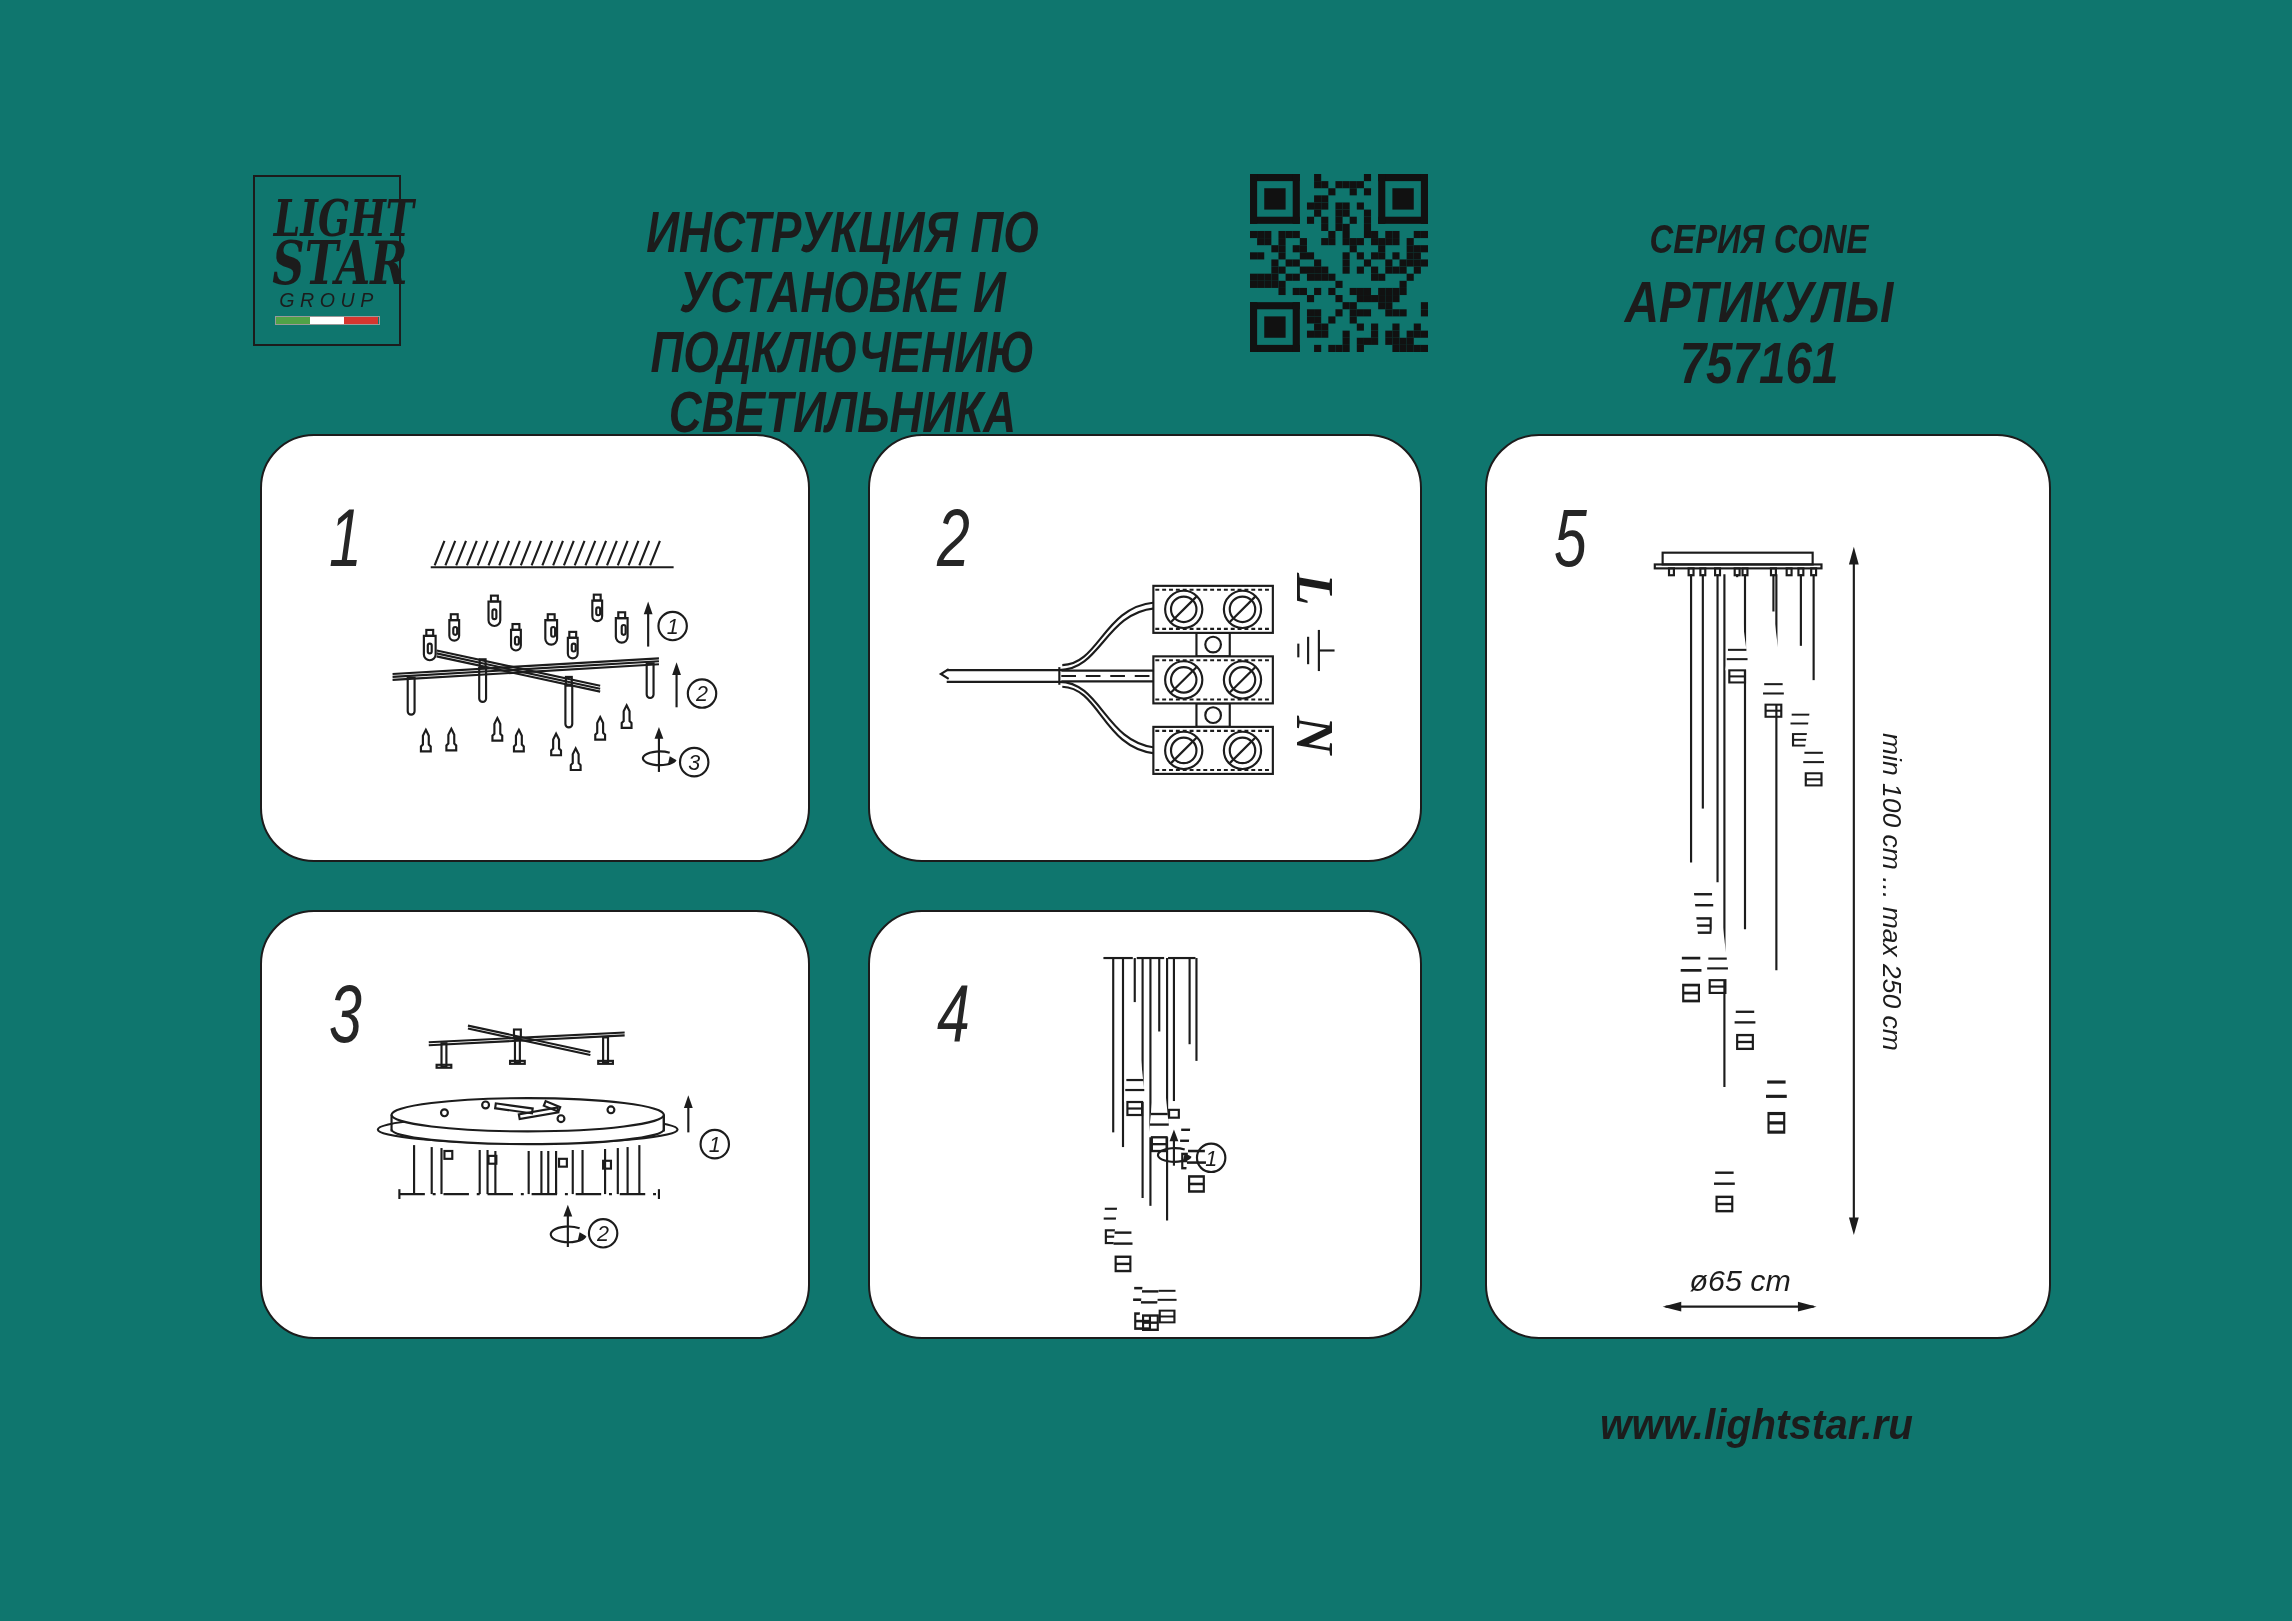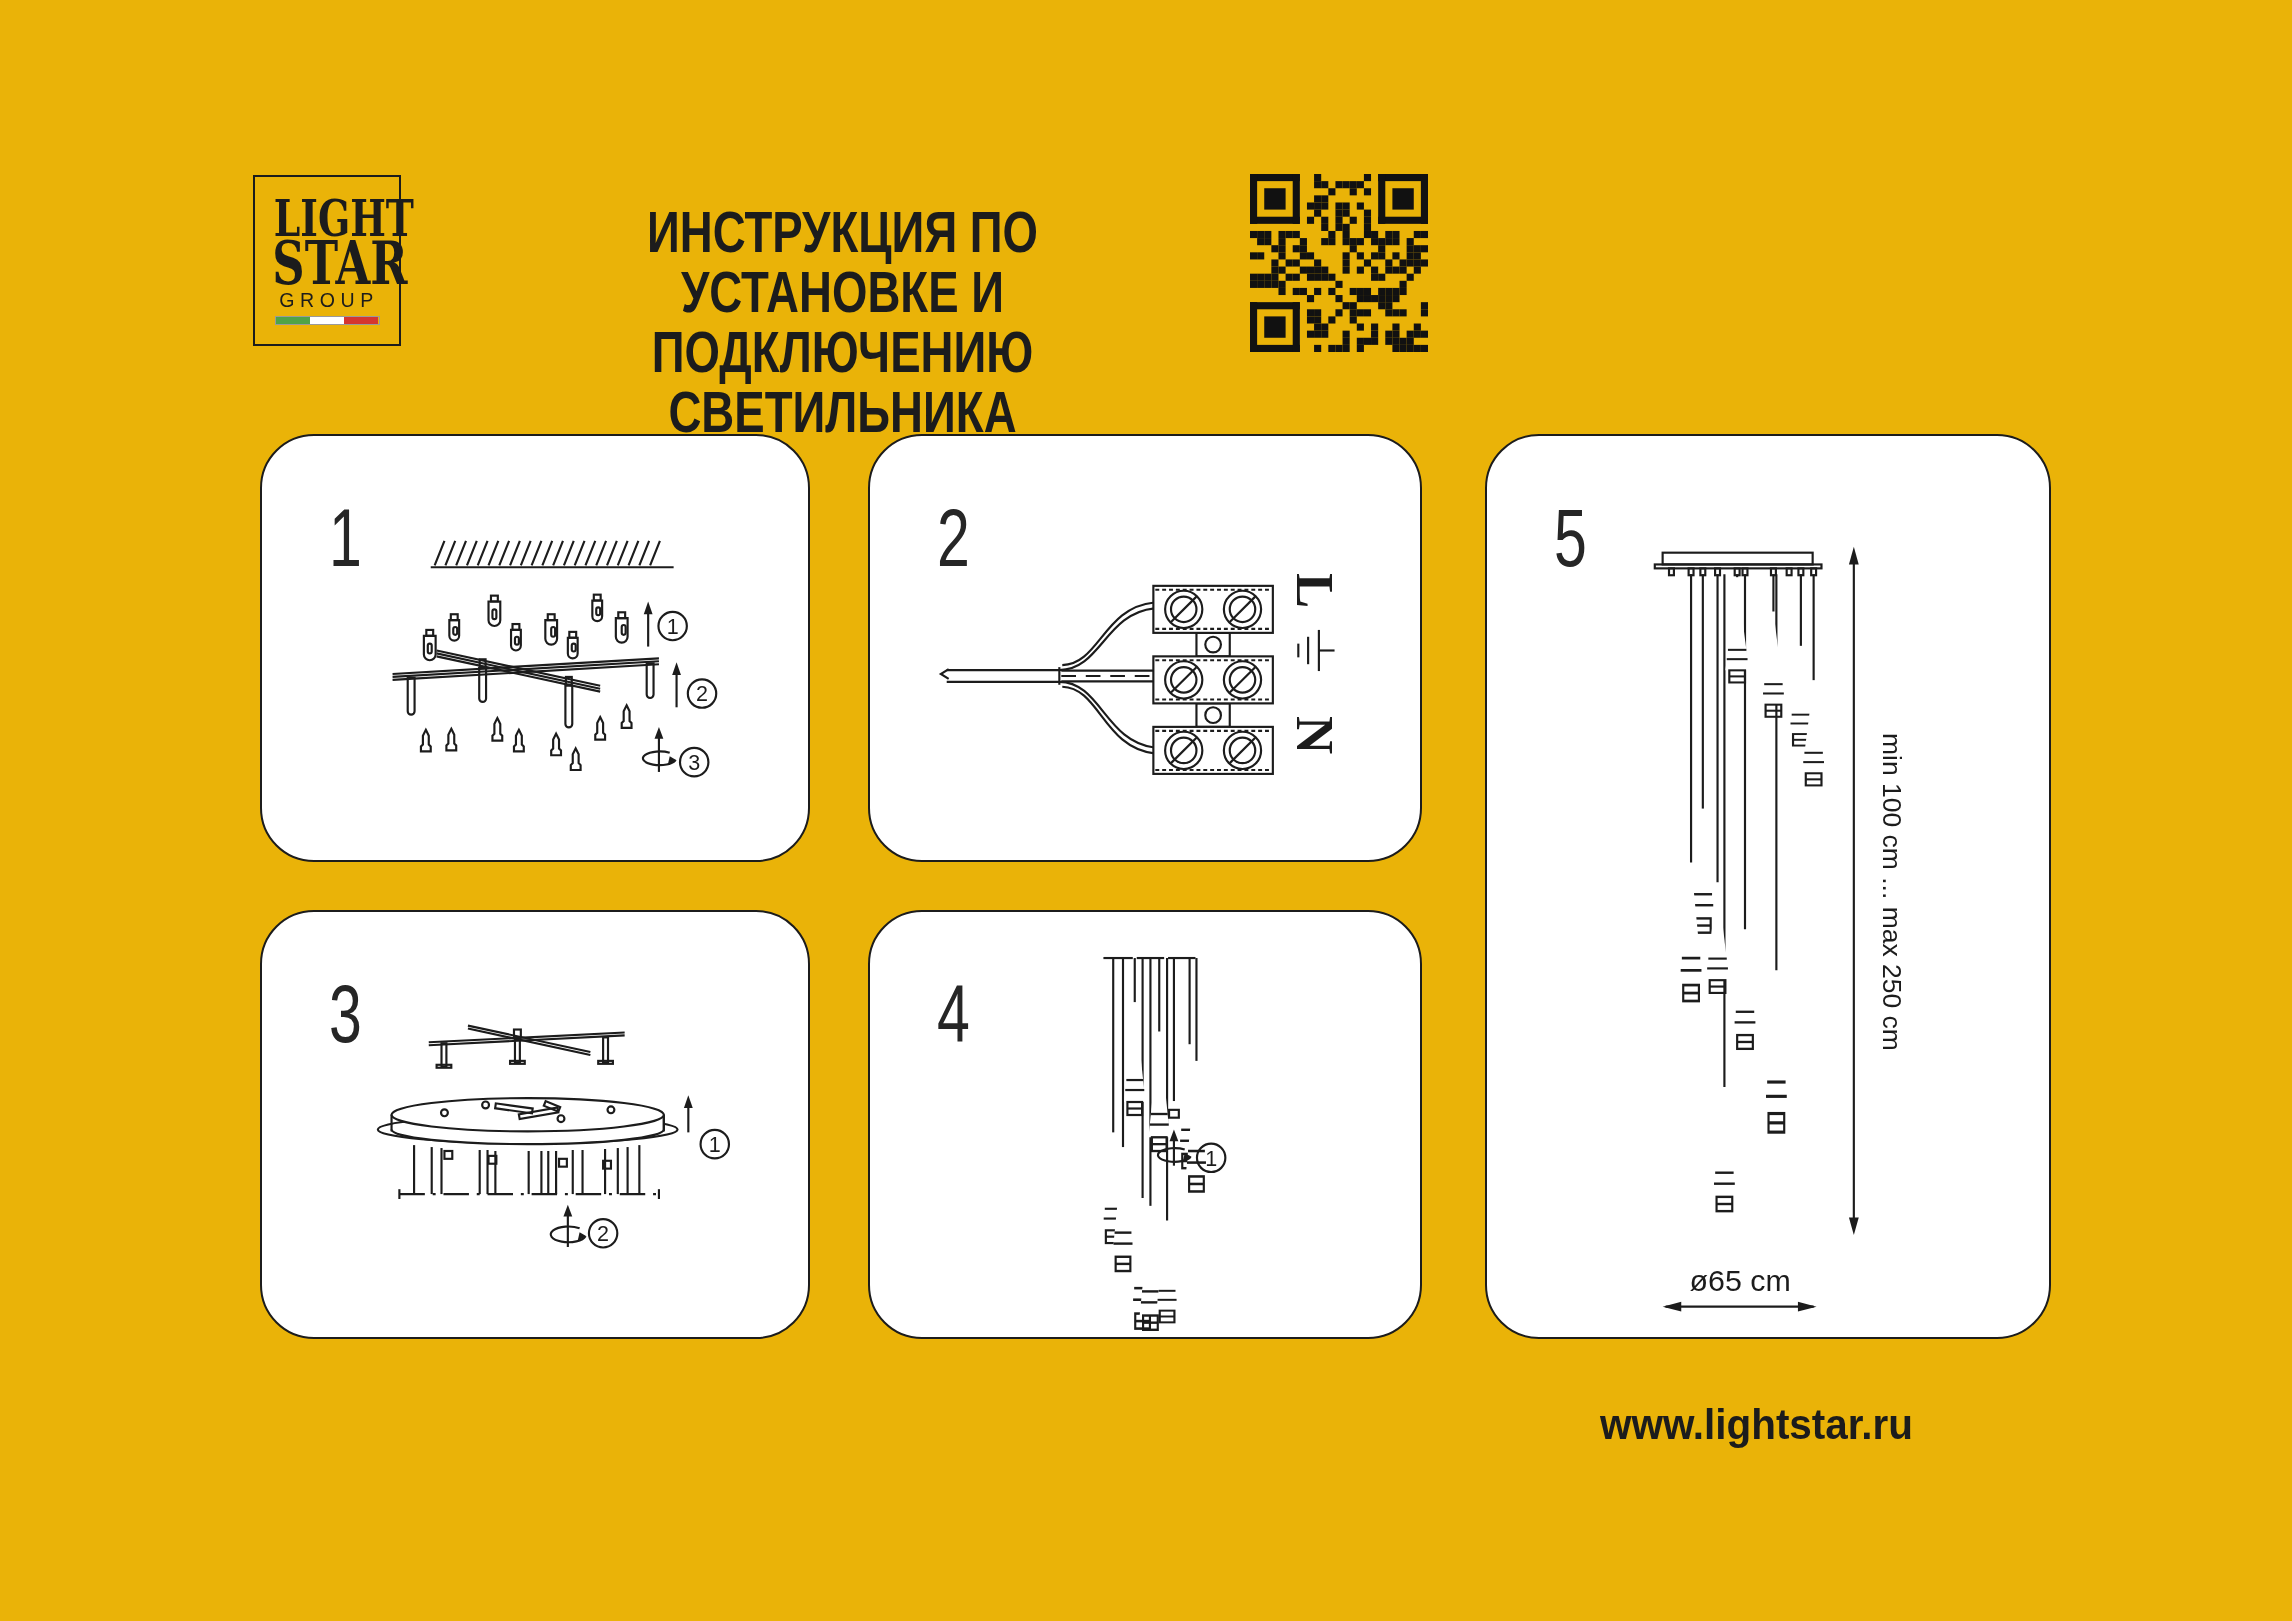--- a/index.html
+++ b/index.html
@@ -1,17 +1,17 @@
 <!DOCTYPE html>
 <html><head>
 <meta charset="utf-8">
 <style>
   html,body{margin:0;padding:0;background:#fff;}
-  #page{position:relative;width:2293px;height:1621px;background:#eab308;overflow:hidden;
-        font-family:"Liberation Sans",sans-serif;color:#1c1c1c;}
+  #page{position:relative;width:2293px;height:1621px;background:#0f766e;overflow:hidden;
+        font-family:"Liberation Sans",sans-serif;color:#1c1c1c;font-style:italic;}
 
   
   #logo-box{position:absolute;left:253px;top:175px;width:148px;height:171px;
             border:2px solid #1c1c1c;box-sizing:border-box;text-align:center;}
   .logo-line1{margin-top:19.6px;font-family:"DejaVu Serif","Liberation Serif",serif;
               font-weight:700;font-size:51px;line-height:43px;transform:scaleX(0.74);}
   .logo-line2{font-family:"DejaVu Serif","Liberation Serif",serif;
               font-weight:700;font-size:59px;line-height:47px;transform:scaleX(0.76);}
   .logo-line3{font-size:20.6px;line-height:23.5px;letter-spacing:5.9px;margin-top:1px;
               margin-left:3.9px;transform:scaleX(0.95);}
@@ -274,20 +274,24 @@
       <rect x="87.36" y="174.72" width="7.28" height="7.28" fill="#111"></rect>
       <rect x="94.64" y="174.72" width="7.28" height="7.28" fill="#111"></rect>
       <rect x="109.2" y="174.72" width="7.28" height="7.28" fill="#111"></rect>
       <rect x="145.6" y="174.72" width="7.28" height="7.28" fill="#111"></rect>
       <rect x="152.88" y="174.72" width="7.28" height="7.28" fill="#111"></rect>
       <rect x="160.16" y="174.72" width="7.28" height="7.28" fill="#111"></rect>
       <rect x="167.44" y="174.72" width="7.28" height="7.28" fill="#111"></rect>
       <rect x="174.72" y="174.72" width="7.28" height="7.28" fill="#111"></rect>
     </svg>
 
+  <div id="series-block">
+    <div id="series-line">СЕРИЯ CONE</div>
+    <div id="articles-line">АРТИКУЛЫ 757161</div>
+  </div>
 
   <div class="panel" style="left:260px;top:434px;width:550px;height:428px;">
     <div class="panel-number">1</div>
     <svg class="draw" width="550" height="428" viewBox="0 0 561 437">
 
       <g>
         <line x1="172" y1="134" x2="420" y2="134"></line>
         <path d="M176 132 L186 107 M187 132 L197 107 M198 132 L208 107 M209 132 L219 107 M220 132 L230 107 M231 132 L241 107 M242 132 L252 107 M253 132 L263 107 M264 132 L274 107 M275 132 L285 107 M286 132 L296 107 M297 132 L307 107 M308 132 L318 107 M319 132 L329 107 M330 132 L340 107 M341 132 L351 107 M352 132 L362 107 M363 132 L373 107 M374 132 L384 107 M385 132 L395 107 M396 132 L406 107"></path>
       </g>
 

